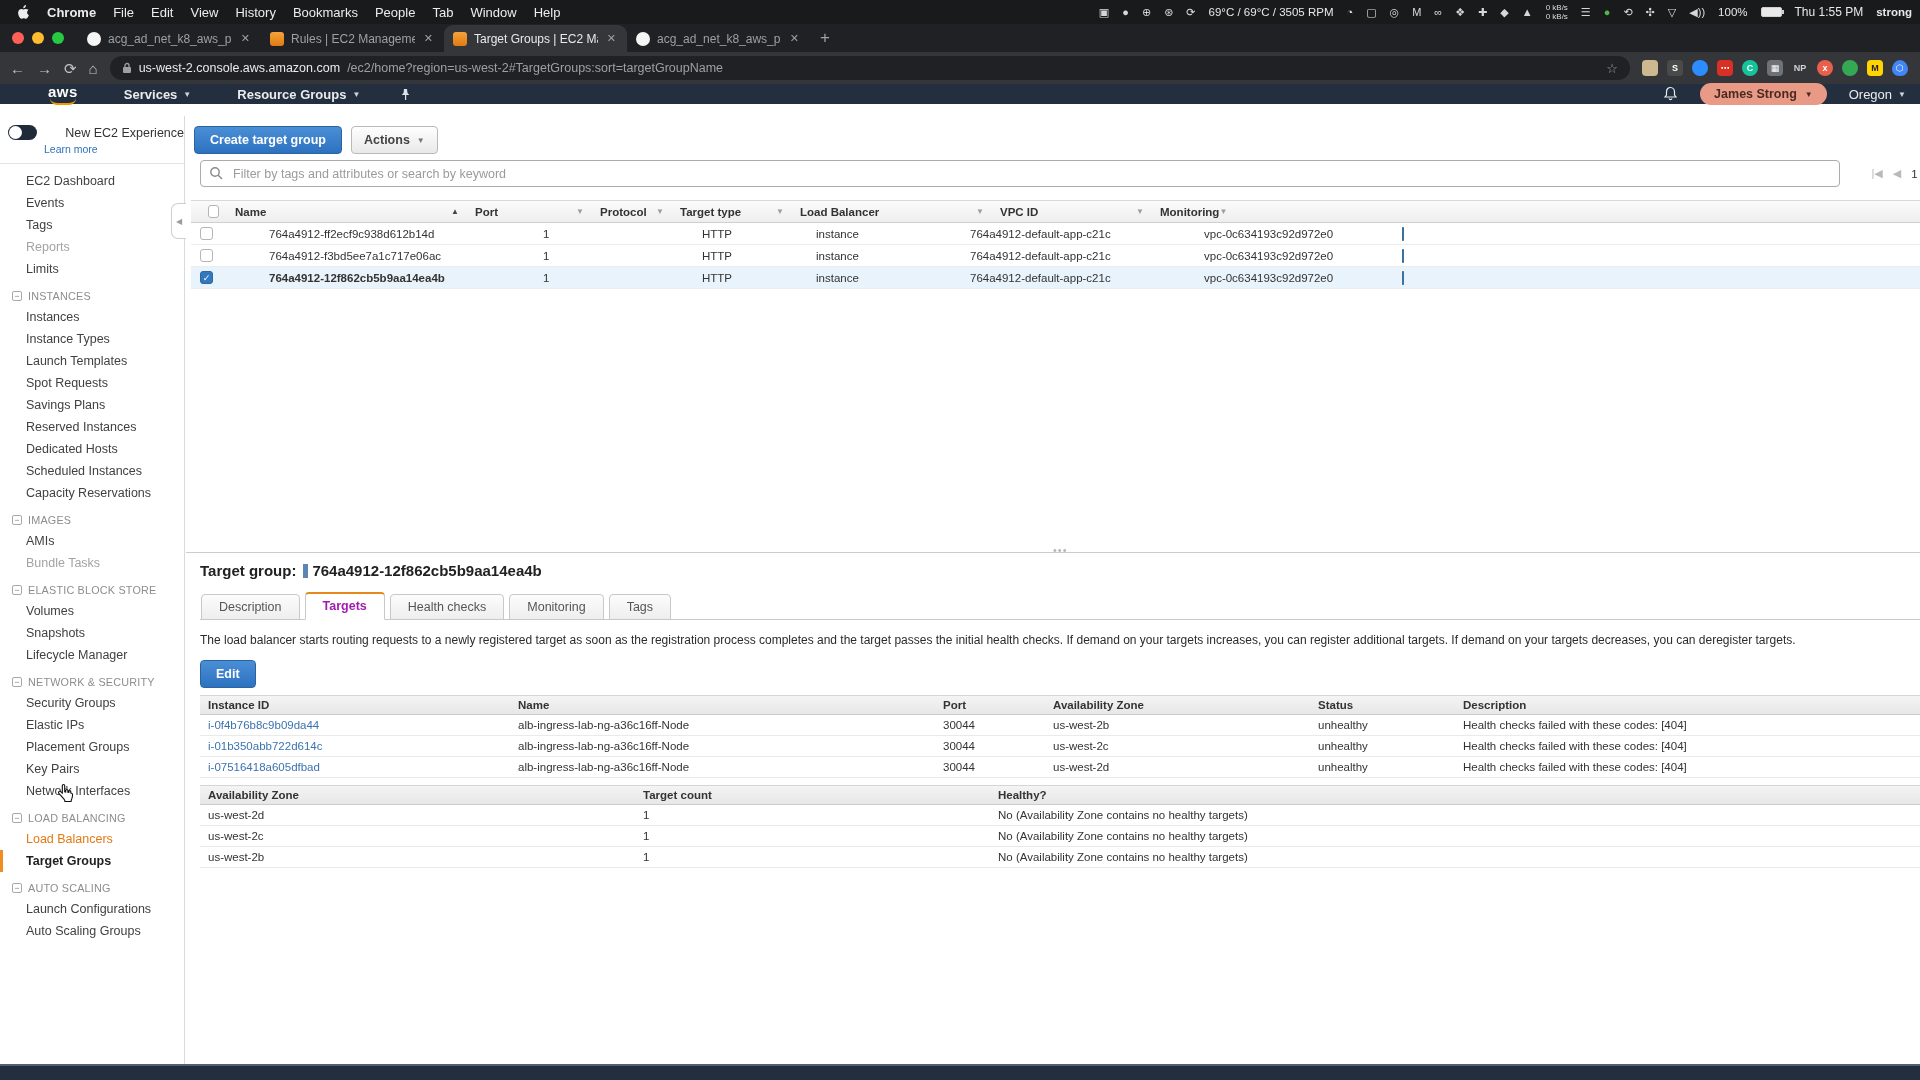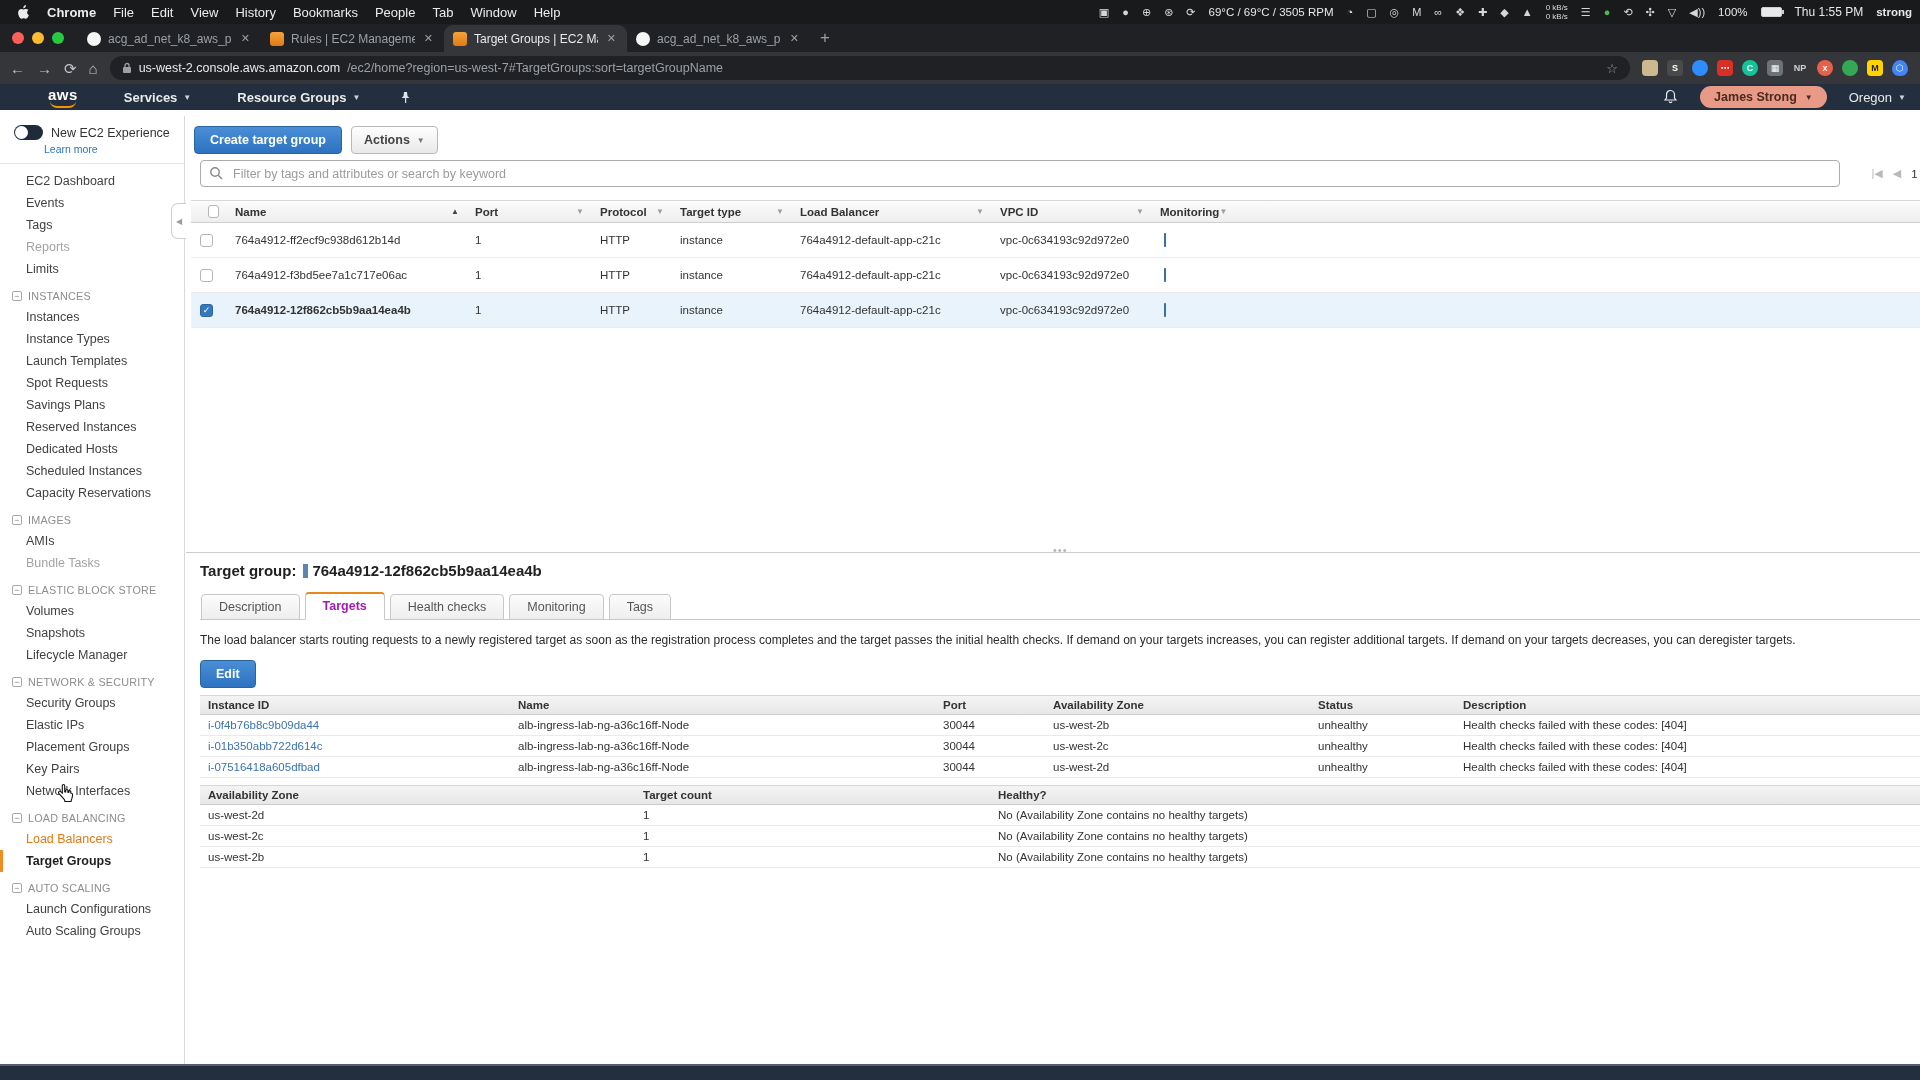--- a/index.html
+++ b/index.html
@@ -42,38 +42,38 @@
   .nav-ico { color:#c0c4c9; font-size:15px; line-height:1; }
   .urlbox { flex:1; height:24px; background:#202124; border-radius:12px; display:flex; align-items:center;
             gap:7px; padding:0 12px; font-size:12.5px; color:#e8eaed; overflow:hidden; white-space:nowrap; }
   .url-path { color:#9aa0a6; overflow:hidden; }
   .url-star { margin-left:auto; color:#9aa0a6; font-size:13px; }
   .ext-row { display:flex; align-items:center; gap:9px; padding-right:2px; }
   .ext { width:16px; height:16px; border-radius:4px; flex:none; display:flex; align-items:center;
          justify-content:center; font-size:9px; font-weight:bold; color:#fff; }
 
   
-  .awsnav { position:absolute; top:84px; left:0; right:0; height:26px; background:#232f3e;
+  .awsnav { position:absolute; top:84px; left:0; right:0; height:20px; background:#232f3e;
             display:flex; align-items:center; color:#e9ebed; font-size:13px; }
   .aws-logo { margin-left:48px; display:flex; flex-direction:column; align-items:center; line-height:1; }
   .aws-logo b { font-size:15px; letter-spacing:.5px; color:#fff; }
   .aws-smile { width:26px; height:7px; border:solid #f79400; border-width:0 0 2px 0; border-radius:0 0 12px 12px; margin-top:-1px; }
   .nav-item { margin-left:46px; display:flex; align-items:center; gap:6px; font-weight:bold; }
   .caret-sm { font-size:8px; color:#cfd4da; }
   .nav-pin { margin-left:40px; color:#dfe3e8; }
   .awsnav-right { margin-left:auto; display:flex; align-items:center; gap:22px; padding-right:14px; }
   .user-pill { background:#e99a87; color:#4a2a20; font-weight:bold; border-radius:13px; padding:4px 14px;
                display:flex; align-items:center; gap:8px; font-size:12.5px; }
   .user-pill .caret-sm { color:#4a2a20; }
   .region { display:flex; align-items:center; gap:6px; }
 
   
   .sidebar { position:absolute; top:116px; left:0; width:185px; bottom:16px; background:#fff;
              border-right:1px solid #d9d9d9; font-size:12.5px; color:#444; overflow:hidden; padding-top:9px; }
-  .toggle-row { display:flex; align-items:center; gap:8px; padding-left:14px; }
+  .toggle-row { display:flex; align-items:center; gap:20px; padding-left:8px;justify-content:space-between; }
   .toggle { width:29px; height:15px; border-radius:8px; background:#202b3a; position:relative; flex:none; }
   .toggle:after { content:""; position:absolute; left:1px; top:1px; width:13px; height:13px; border-radius:50%; background:#fff; }
   .toggle-label { font-size:12.5px; color:#333; }
   .learn-more { color:#2e73b8; font-size:10.5px; padding:3px 0 0 44px; }
   .side-div { border-top:1px solid #e4e4e4; margin:8px 0 6px 0; }
   .side-item { padding:4px 4px 4px 26px; color:#414141; white-space:nowrap; }
   .side-item.disabled { color:#a3a3a3; }
   .side-item.orange { color:#e47911; }
   .side-item.selected { font-weight:bold; color:#1f1f1f; border-left:3px solid #ef8d20; padding-left:23px; }
   .side-section { display:flex; align-items:center; gap:6px; color:#8d8d8d; font-size:10.8px;
@@ -102,21 +102,21 @@
                 color:#b9b9b9; font-size:11px; white-space:nowrap; }
   .pag-range { color:#333; font-size:11.5px; }
 
   .grid-tg { display:grid; grid-template-columns:36px 240px 125px 80px 120px 200px 160px 80px 1fr; align-items:center; }
   .tg-table { position:absolute; top:84px; left:5px; right:0; font-size:11.5px; color:#333; }
   .thead { height:23px; background:linear-gradient(#fbfbfb,#eeeeee); border-top:1px solid #d8d8d8;
            border-bottom:1px solid #cfcfcf; font-weight:bold; }
   .hcell { display:flex; align-items:center; padding:0 8px; height:100%; }
   .hcaret { margin-left:auto; color:#9d9d9d; font-size:8px; }
   .hsort { margin-left:auto; color:#444; font-size:8px; }
-  .trow { height:35px; border-bottom:1px solid #ededed; }
+  .trow { height:22px; border-bottom:1px solid #ededed;gap:34px; }
   .trow.selected { background:#e9f3fb; }
   .tcell { padding:0 8px; overflow:hidden; white-space:nowrap; }
   .cb { width:13px; height:13px; border:1px solid #b5b5b5; border-radius:3px; background:#fff;
         margin-left:9px; display:flex; align-items:center; justify-content:center; }
   .cb.checked { background:#3478bd; border-color:#2c67a4; color:#fff; font-size:9px; }
   .monico { width:13px; height:16px; background:#4d87bf; border:1px solid #39719f; border-radius:2px; margin-left:12px; }
 
   .splitter { position:absolute; top:436px; left:0; right:0; border-top:1px solid #cccccc; }
   .split-dots { position:absolute; top:-9px; left:50%; color:#b5b5b5; font-size:11px; letter-spacing:1px; }
 
@@ -238,21 +238,21 @@
     <span class="nav-ico">⟳</span>
     <span class="nav-ico">⌂</span>
     <div class="urlbox">
       <span style="display:flex">
           <svg width="10" height="12" viewBox="0 0 10 12">
             <rect x="1" y="5" width="8" height="6" rx="1" fill="#9aa0a6"></rect>
             <path d="M3 5V3.5a2 2 0 0 1 4 0V5" fill="none" stroke="#9aa0a6" stroke-width="1.3"></path>
           </svg>
         </span>
       <span>us-west-2.console.aws.amazon.com</span>
-        <span class="url-path">/ec2/home?region=us-west-7#TargetGroups:sort=targetGroupName</span>
+        <span class="url-path">/ec2/home?region=us-west-2#TargetGroups:sort=targetGroupName</span>
       <span class="url-star">☆</span>
     </div>
     <div class="ext-row">
       <span class="ext" style="background:#cdb88f"></span>
       <span class="ext" style="background:#4a4a4a">S</span>
       <span class="ext" style="background:#2d8cff;border-radius:50%"></span>
       <span class="ext" style="background:#d93025">⋯</span>
       <span class="ext" style="background:#15c39a;border-radius:50%">C</span>
       <span class="ext" style="background:#6d7278">▦</span>
       <span class="ext" style="background:transparent;color:#cfd2d6">NP</span>

